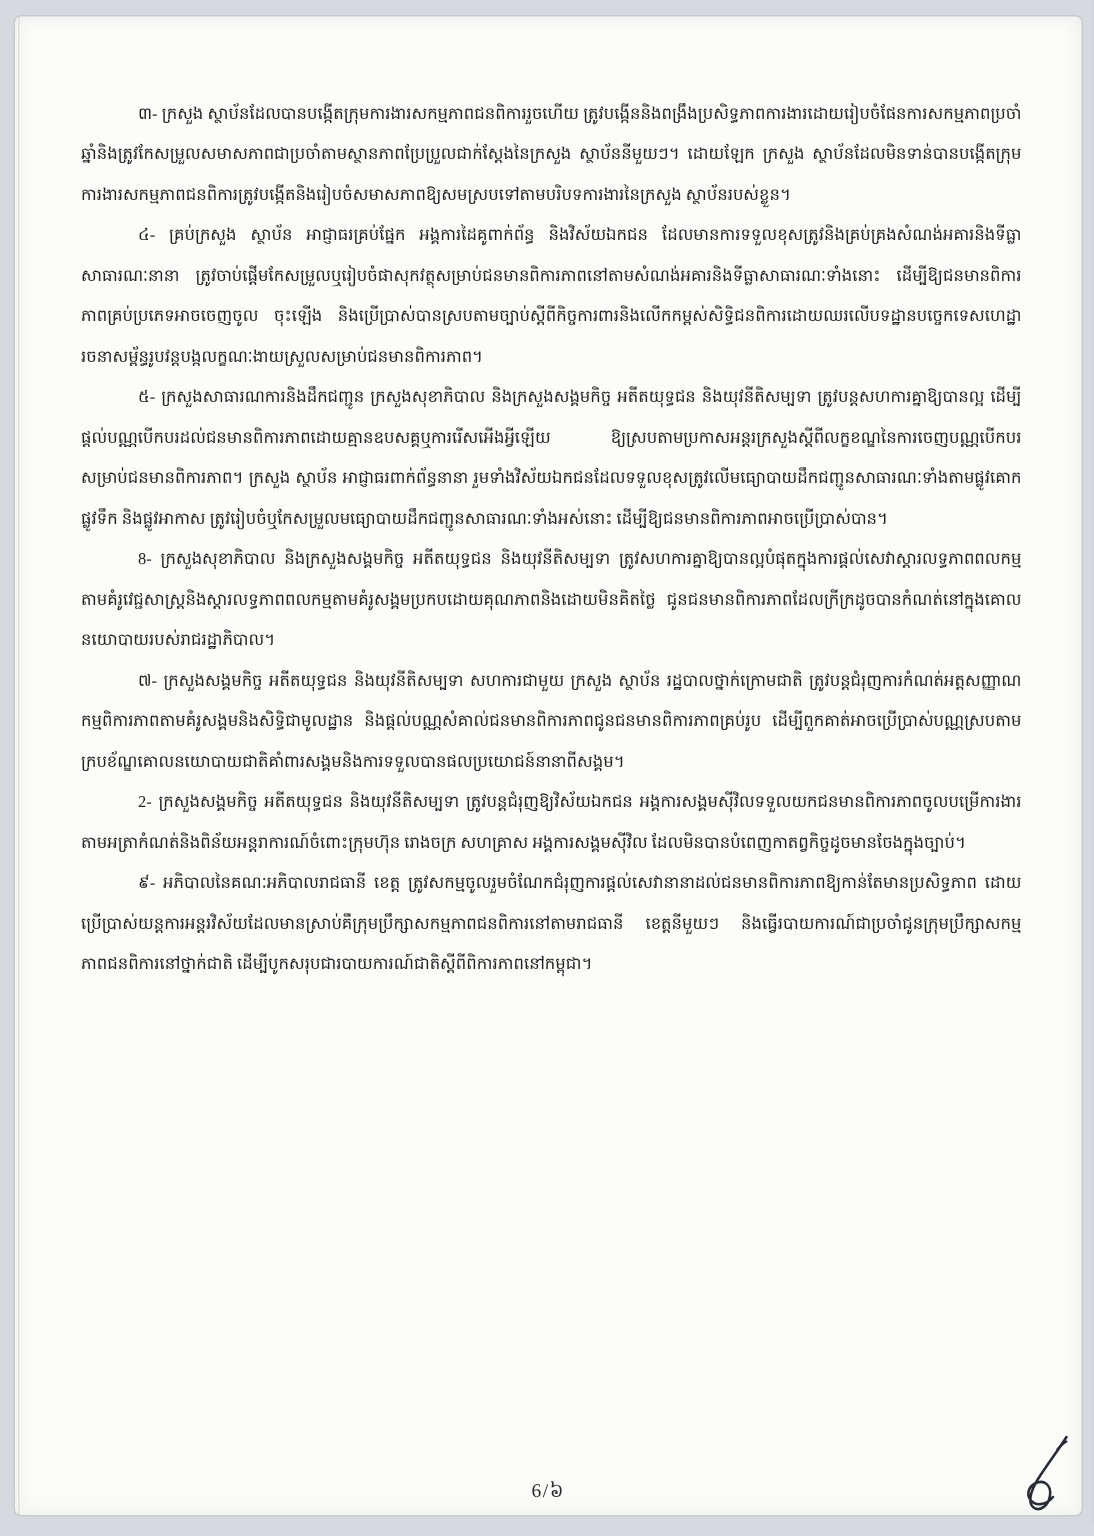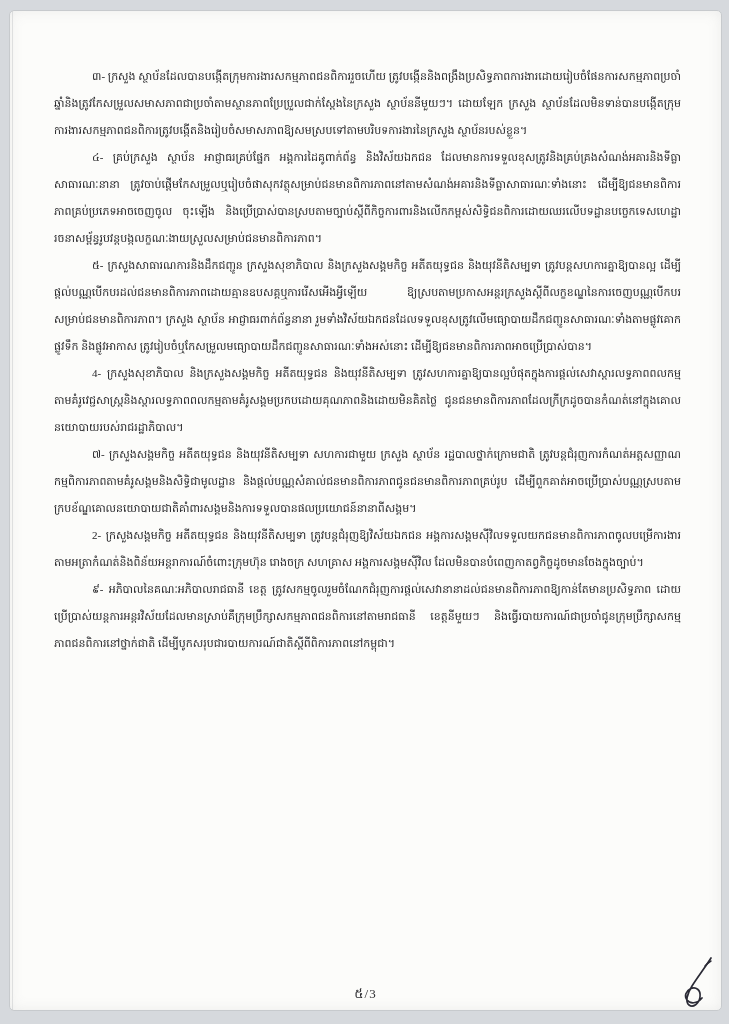--- a/index.html
+++ b/index.html
@@ -76,28 +76,28 @@
 </head>
 <body>
 
 <div class="scan-viewport">
   <div class="paper">
 
     <div class="doc-body">
       <p class="para">៣- ក្រសួង ស្ថាប័នដែលបានបង្កើតក្រុមការងារសកម្មភាពជនពិការរួចហើយ ត្រូវបង្កើននិងពង្រឹងប្រសិទ្ធភាពការងារដោយរៀបចំផែនការសកម្មភាពប្រចាំឆ្នាំនិងត្រូវកែសម្រួលសមាសភាពជាប្រចាំតាមស្ថានភាពប្រែប្រួលជាក់ស្តែងនៃក្រសួង ស្ថាប័ននីមួយៗ។ ដោយឡែក ក្រសួង ស្ថាប័នដែលមិនទាន់បានបង្កើតក្រុមការងារសកម្មភាពជនពិការត្រូវបង្កើតនិងរៀបចំសមាសភាពឱ្យសមស្របទៅតាមបរិបទការងារនៃក្រសួង ស្ថាប័នរបស់ខ្លួន។</p>
       <p class="para">៤- គ្រប់ក្រសួង ស្ថាប័ន អាជ្ញាធរគ្រប់ផ្នែក អង្គការដៃគូពាក់ព័ន្ធ និងវិស័យឯកជន ដែលមានការទទួលខុសត្រូវនិងគ្រប់គ្រងសំណង់អគារនិងទីធ្លាសាធារណៈនានា ត្រូវចាប់ផ្តើមកែសម្រួលឬរៀបចំផាសុកវត្ថុសម្រាប់ជនមានពិការភាពនៅតាមសំណង់អគារនិងទីធ្លាសាធារណៈទាំងនោះ ដើម្បីឱ្យជនមានពិការភាពគ្រប់ប្រភេទអាចចេញចូល ចុះឡើង និងប្រើប្រាស់បានស្របតាមច្បាប់ស្តីពីកិច្ចការពារនិងលើកកម្ពស់សិទ្ធិជនពិការដោយឈរលើបទដ្ឋានបច្ចេកទេសហេដ្ឋារចនាសម្ព័ន្ធរូបវន្តបង្កលក្ខណៈងាយស្រួលសម្រាប់ជនមានពិការភាព។</p>
       <p class="para">៥- ក្រសួងសាធារណការនិងដឹកជញ្ជូន ក្រសួងសុខាភិបាល និងក្រសួងសង្គមកិច្ច អតីតយុទ្ធជន និងយុវនីតិសម្បទា ត្រូវបន្តសហការគ្នាឱ្យបានល្អ ដើម្បីផ្តល់បណ្ណបើកបរដល់ជនមានពិការភាពដោយគ្មានឧបសគ្គឬការរើសអើងអ្វីឡើយ ឱ្យស្របតាមប្រកាសអន្តរក្រសួងស្តីពីលក្ខខណ្ឌនៃការចេញបណ្ណបើកបរសម្រាប់ជនមានពិការភាព។ ក្រសួង ស្ថាប័ន អាជ្ញាធរពាក់ព័ន្ធនានា រួមទាំងវិស័យឯកជនដែលទទួលខុសត្រូវលើមធ្យោបាយដឹកជញ្ជូនសាធារណៈទាំងតាមផ្លូវគោក ផ្លូវទឹក និងផ្លូវអាកាស ត្រូវរៀបចំឬកែសម្រួលមធ្យោបាយដឹកជញ្ជូនសាធារណៈទាំងអស់នោះ ដើម្បីឱ្យជនមានពិការភាពអាចប្រើប្រាស់បាន។</p>
-      <p class="para">4- ក្រសួងសុខាភិបាល និងក្រសួងសង្គមកិច្ច អតីតយុទ្ធជន និងយុវនីតិសម្បទា ត្រូវសហការគ្នាឱ្យបានល្អបំផុតក្នុងការផ្តល់សេវាស្តារលទ្ធភាពពលកម្មតាមគំរូវេជ្ជសាស្ត្រនិងស្តារលទ្ធភាពពលកម្មតាមគំរូសង្គមប្រកបដោយគុណភាពនិងដោយមិនគិតថ្លៃ ជូនជនមានពិការភាពដែលក្រីក្រដូចបានកំណត់នៅក្នុងគោលនយោបាយរបស់រាជរដ្ឋាភិបាល។</p>
+      <p class="para">8- ក្រសួងសុខាភិបាល និងក្រសួងសង្គមកិច្ច អតីតយុទ្ធជន និងយុវនីតិសម្បទា ត្រូវសហការគ្នាឱ្យបានល្អបំផុតក្នុងការផ្តល់សេវាស្តារលទ្ធភាពពលកម្មតាមគំរូវេជ្ជសាស្ត្រនិងស្តារលទ្ធភាពពលកម្មតាមគំរូសង្គមប្រកបដោយគុណភាពនិងដោយមិនគិតថ្លៃ ជូនជនមានពិការភាពដែលក្រីក្រដូចបានកំណត់នៅក្នុងគោលនយោបាយរបស់រាជរដ្ឋាភិបាល។</p>
       <p class="para">៧- ក្រសួងសង្គមកិច្ច អតីតយុទ្ធជន និងយុវនីតិសម្បទា សហការជាមួយ ក្រសួង ស្ថាប័ន រដ្ឋបាលថ្នាក់ក្រោមជាតិ ត្រូវបន្តជំរុញការកំណត់អត្តសញ្ញាណកម្មពិការភាពតាមគំរូសង្គមនិងសិទ្ធិជាមូលដ្ឋាន និងផ្តល់បណ្ណសំគាល់ជនមានពិការភាពជូនជនមានពិការភាពគ្រប់រូប ដើម្បីពួកគាត់អាចប្រើប្រាស់បណ្ណស្របតាមក្របខ័ណ្ឌគោលនយោបាយជាតិគាំពារសង្គមនិងការទទួលបានផលប្រយោជន៍នានាពីសង្គម។</p>
       <p class="para">2- ក្រសួងសង្គមកិច្ច អតីតយុទ្ធជន និងយុវនីតិសម្បទា ត្រូវបន្តជំរុញឱ្យវិស័យឯកជន អង្គការសង្គមស៊ីវិលទទួលយកជនមានពិការភាពចូលបម្រើការងារតាមអត្រាកំណត់និងពិន័យអន្តរាការណ៍ចំពោះក្រុមហ៊ុន រោងចក្រ សហគ្រាស អង្គការសង្គមស៊ីវិល ដែលមិនបានបំពេញកាតព្វកិច្ចដូចមានចែងក្នុងច្បាប់។</p>
       <p class="para">៩- អភិបាលនៃគណៈអភិបាលរាជធានី ខេត្ត ត្រូវសកម្មចូលរួមចំណែកជំរុញការផ្តល់សេវានានាដល់ជនមានពិការភាពឱ្យកាន់តែមានប្រសិទ្ធភាព ដោយប្រើប្រាស់យន្តការអន្តរវិស័យដែលមានស្រាប់គឺក្រុមប្រឹក្សាសកម្មភាពជនពិការនៅតាមរាជធានី ខេត្តនីមួយៗ និងធ្វើរបាយការណ៍ជាប្រចាំជូនក្រុមប្រឹក្សាសកម្មភាពជនពិការនៅថ្នាក់ជាតិ ដើម្បីបូកសរុបជារបាយការណ៍ជាតិស្តីពីពិការភាពនៅកម្ពុជា។</p>
     </div>
 
     <div class="page-footer">
-      <span class="page-number">៥/3</span>
+      <span class="page-number">6/៦</span>
     </div>
 
     <svg class="signature" viewBox="0 0 40 62" xmlns="http://www.w3.org/2000/svg" aria-hidden="true">
       <path d="M36 4 C31 12 22 24 17 32 C12 40 10 48 14 51 C18 54 24 50 25 43 C26 36 21 32 15 35 C11 37 9 42 12 46 C15 50 22 50 27 44" fill="none" stroke="#2b2b36" stroke-width="1.7" stroke-linecap="round"></path>
       <path d="M30 12 C32 10 34 8 36 7" fill="none" stroke="#2b2b36" stroke-width="1.4" stroke-linecap="round"></path>
     </svg>
 
   </div>
 </div>
 

